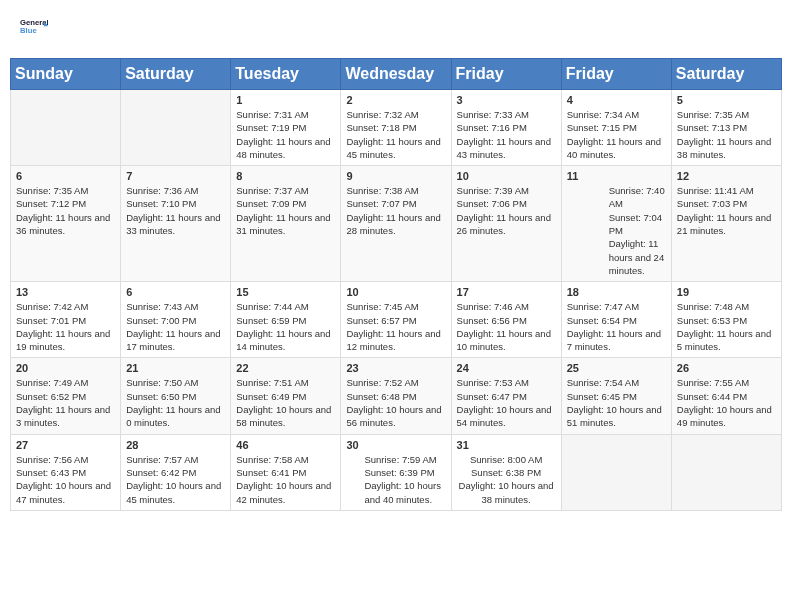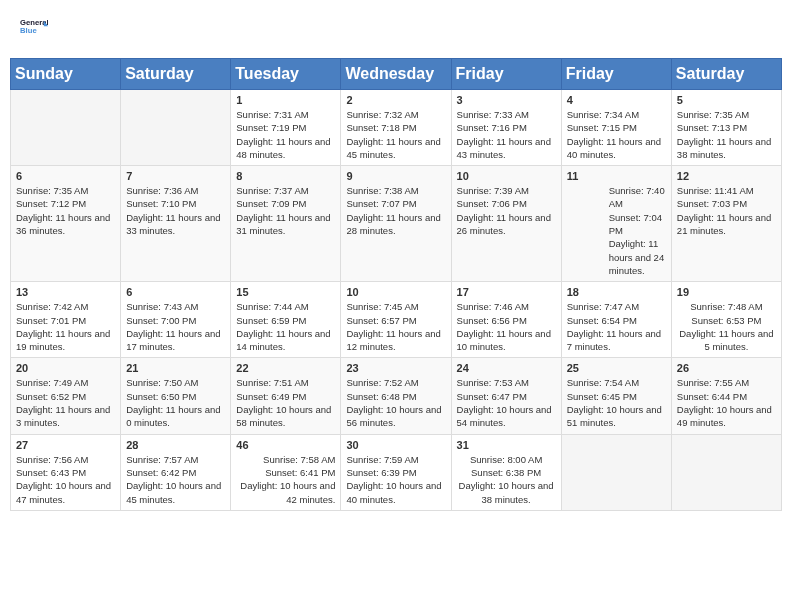--- a/index.html
+++ b/index.html
@@ -220,21 +220,21 @@
 Daylight: 11 hours and 10 minutes.</div>
         </td>
         <td>
           <span class="day-number">18</span>
           <div class="day-info" style="white-space: pre-line;">Sunrise: 7:47 AM
 Sunset: 6:54 PM
 Daylight: 11 hours and 7 minutes.</div>
         </td>
         <td>
           <span class="day-number">19</span>
-          <div class="day-info" style="white-space: pre-line; text-align: center;">Sunrise: 7:48 AM
+          <div class="day-info" style="white-space: pre-line;">Sunrise: 7:48 AM
 Sunset: 6:53 PM
 Daylight: 11 hours and 5 minutes.</div>
         </td>
       </tr>
       <tr>
         <td>
           <span class="day-number">20</span>
           <div class="day-info" style="white-space: pre-line;">Sunrise: 7:49 AM
 Sunset: 6:52 PM
 Daylight: 11 hours and 3 minutes.</div>
@@ -284,27 +284,27 @@
 Daylight: 10 hours and 47 minutes.</div>
         </td>
         <td>
           <span class="day-number">28</span>
           <div class="day-info" style="white-space: pre-line;">Sunrise: 7:57 AM
 Sunset: 6:42 PM
 Daylight: 10 hours and 45 minutes.</div>
         </td>
         <td>
           <span class="day-number">46</span>
-          <div class="day-info" style="white-space: pre-line; text-align: right;">Sunrise: 7:58 AM
+          <div class="day-info" style="white-space: pre-line;">Sunrise: 7:58 AM
 Sunset: 6:41 PM
 Daylight: 10 hours and 42 minutes.</div>
         </td>
         <td>
           <span class="day-number">30</span>
-          <div class="day-info" style="white-space: pre-line;">Sunrise: 7:59 AM
+          <div class="day-info" style="white-space: pre-line; margin-left: 18px;">Sunrise: 7:59 AM
 Sunset: 6:39 PM
 Daylight: 10 hours and 40 minutes.</div>
         </td>
         <td>
           <span class="day-number">31</span>
           <div class="day-info" style="white-space: pre-line; text-align: center;">Sunrise: 8:00 AM
 Sunset: 6:38 PM
 Daylight: 10 hours and 38 minutes.</div>
         </td>
         <td class="empty-cell"></td>

